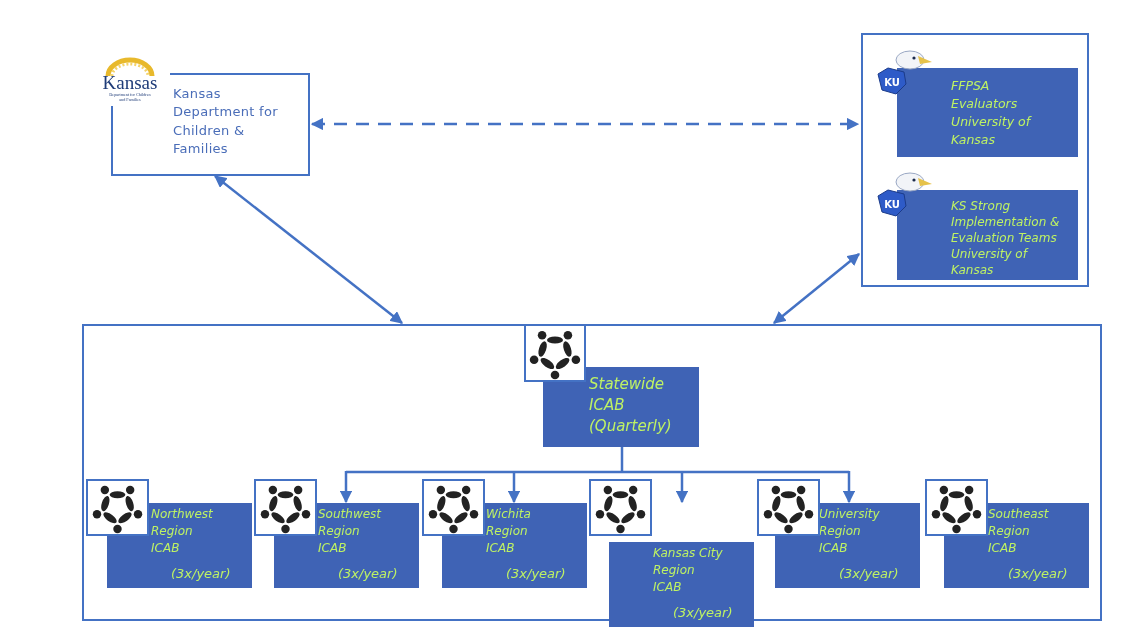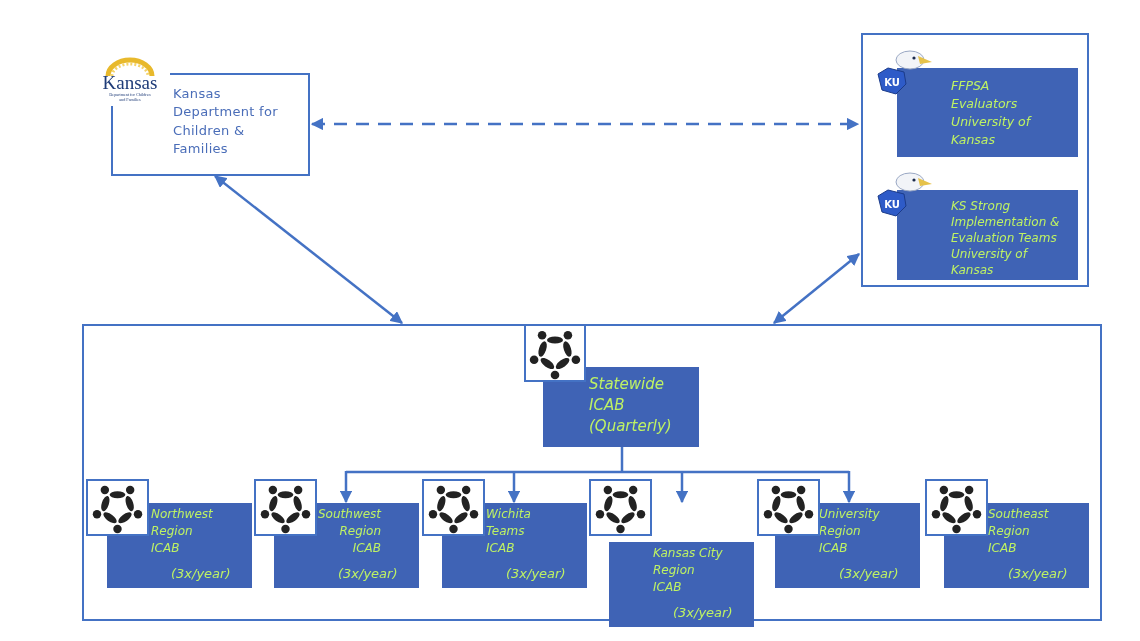--- a/index.html
+++ b/index.html
@@ -142,21 +142,21 @@
       <ellipse cx="36.6" cy="37.5" rx="8" ry="3.6" fill="#222222" transform="rotate(144.0 36.6 37.5)"></ellipse>
       <circle cx="29.0" cy="49.0" r="4.3" fill="#222222"></circle>
       <ellipse cx="21.4" cy="37.5" rx="8" ry="3.6" fill="#222222" transform="rotate(216.0 21.4 37.5)"></ellipse>
       <circle cx="8.1" cy="33.8" r="4.3" fill="#222222"></circle>
       <ellipse cx="16.6" cy="23.0" rx="8" ry="3.6" fill="#222222" transform="rotate(288.0 16.6 23.0)"></ellipse>
       <circle cx="16.1" cy="9.2" r="4.3" fill="#222222"></circle>
       <ellipse cx="29.0" cy="14.0" rx="8" ry="3.6" fill="#222222" transform="rotate(360.0 29.0 14.0)"></ellipse>
     </svg>
 </div>
 
-<div class="abs blue region-box" style="left:274px;text-align:right;">
+<div class="abs blue region-box" style="left:274px;">
   <div class="txt">Southwest
 Region
 ICAB</div>
   <div class="freq">(3x/year)</div>
 </div>
 <div class="abs people-frame region-icon" style="left:254px;">
   <svg width="59" height="53" viewBox="0 0 58 54" class="people-svg">
       <circle cx="41.9" cy="9.2" r="4.3" fill="#222222"></circle>
       <ellipse cx="41.4" cy="23.0" rx="8" ry="3.6" fill="#222222" transform="rotate(72.0 41.4 23.0)"></ellipse>
       <circle cx="49.9" cy="33.8" r="4.3" fill="#222222"></circle>
@@ -165,21 +165,21 @@
       <ellipse cx="21.4" cy="37.5" rx="8" ry="3.6" fill="#222222" transform="rotate(216.0 21.4 37.5)"></ellipse>
       <circle cx="8.1" cy="33.8" r="4.3" fill="#222222"></circle>
       <ellipse cx="16.6" cy="23.0" rx="8" ry="3.6" fill="#222222" transform="rotate(288.0 16.6 23.0)"></ellipse>
       <circle cx="16.1" cy="9.2" r="4.3" fill="#222222"></circle>
       <ellipse cx="29.0" cy="14.0" rx="8" ry="3.6" fill="#222222" transform="rotate(360.0 29.0 14.0)"></ellipse>
     </svg>
 </div>
 
 <div class="abs blue region-box" style="left:442px;">
   <div class="txt">Wichita
-Teams
+Region
 ICAB</div>
   <div class="freq">(3x/year)</div>
 </div>
 <div class="abs people-frame region-icon" style="left:422px;">
   <svg width="59" height="53" viewBox="0 0 58 54" class="people-svg">
       <circle cx="41.9" cy="9.2" r="4.3" fill="#222222"></circle>
       <ellipse cx="41.4" cy="23.0" rx="8" ry="3.6" fill="#222222" transform="rotate(72.0 41.4 23.0)"></ellipse>
       <circle cx="49.9" cy="33.8" r="4.3" fill="#222222"></circle>
       <ellipse cx="36.6" cy="37.5" rx="8" ry="3.6" fill="#222222" transform="rotate(144.0 36.6 37.5)"></ellipse>
       <circle cx="29.0" cy="49.0" r="4.3" fill="#222222"></circle>

